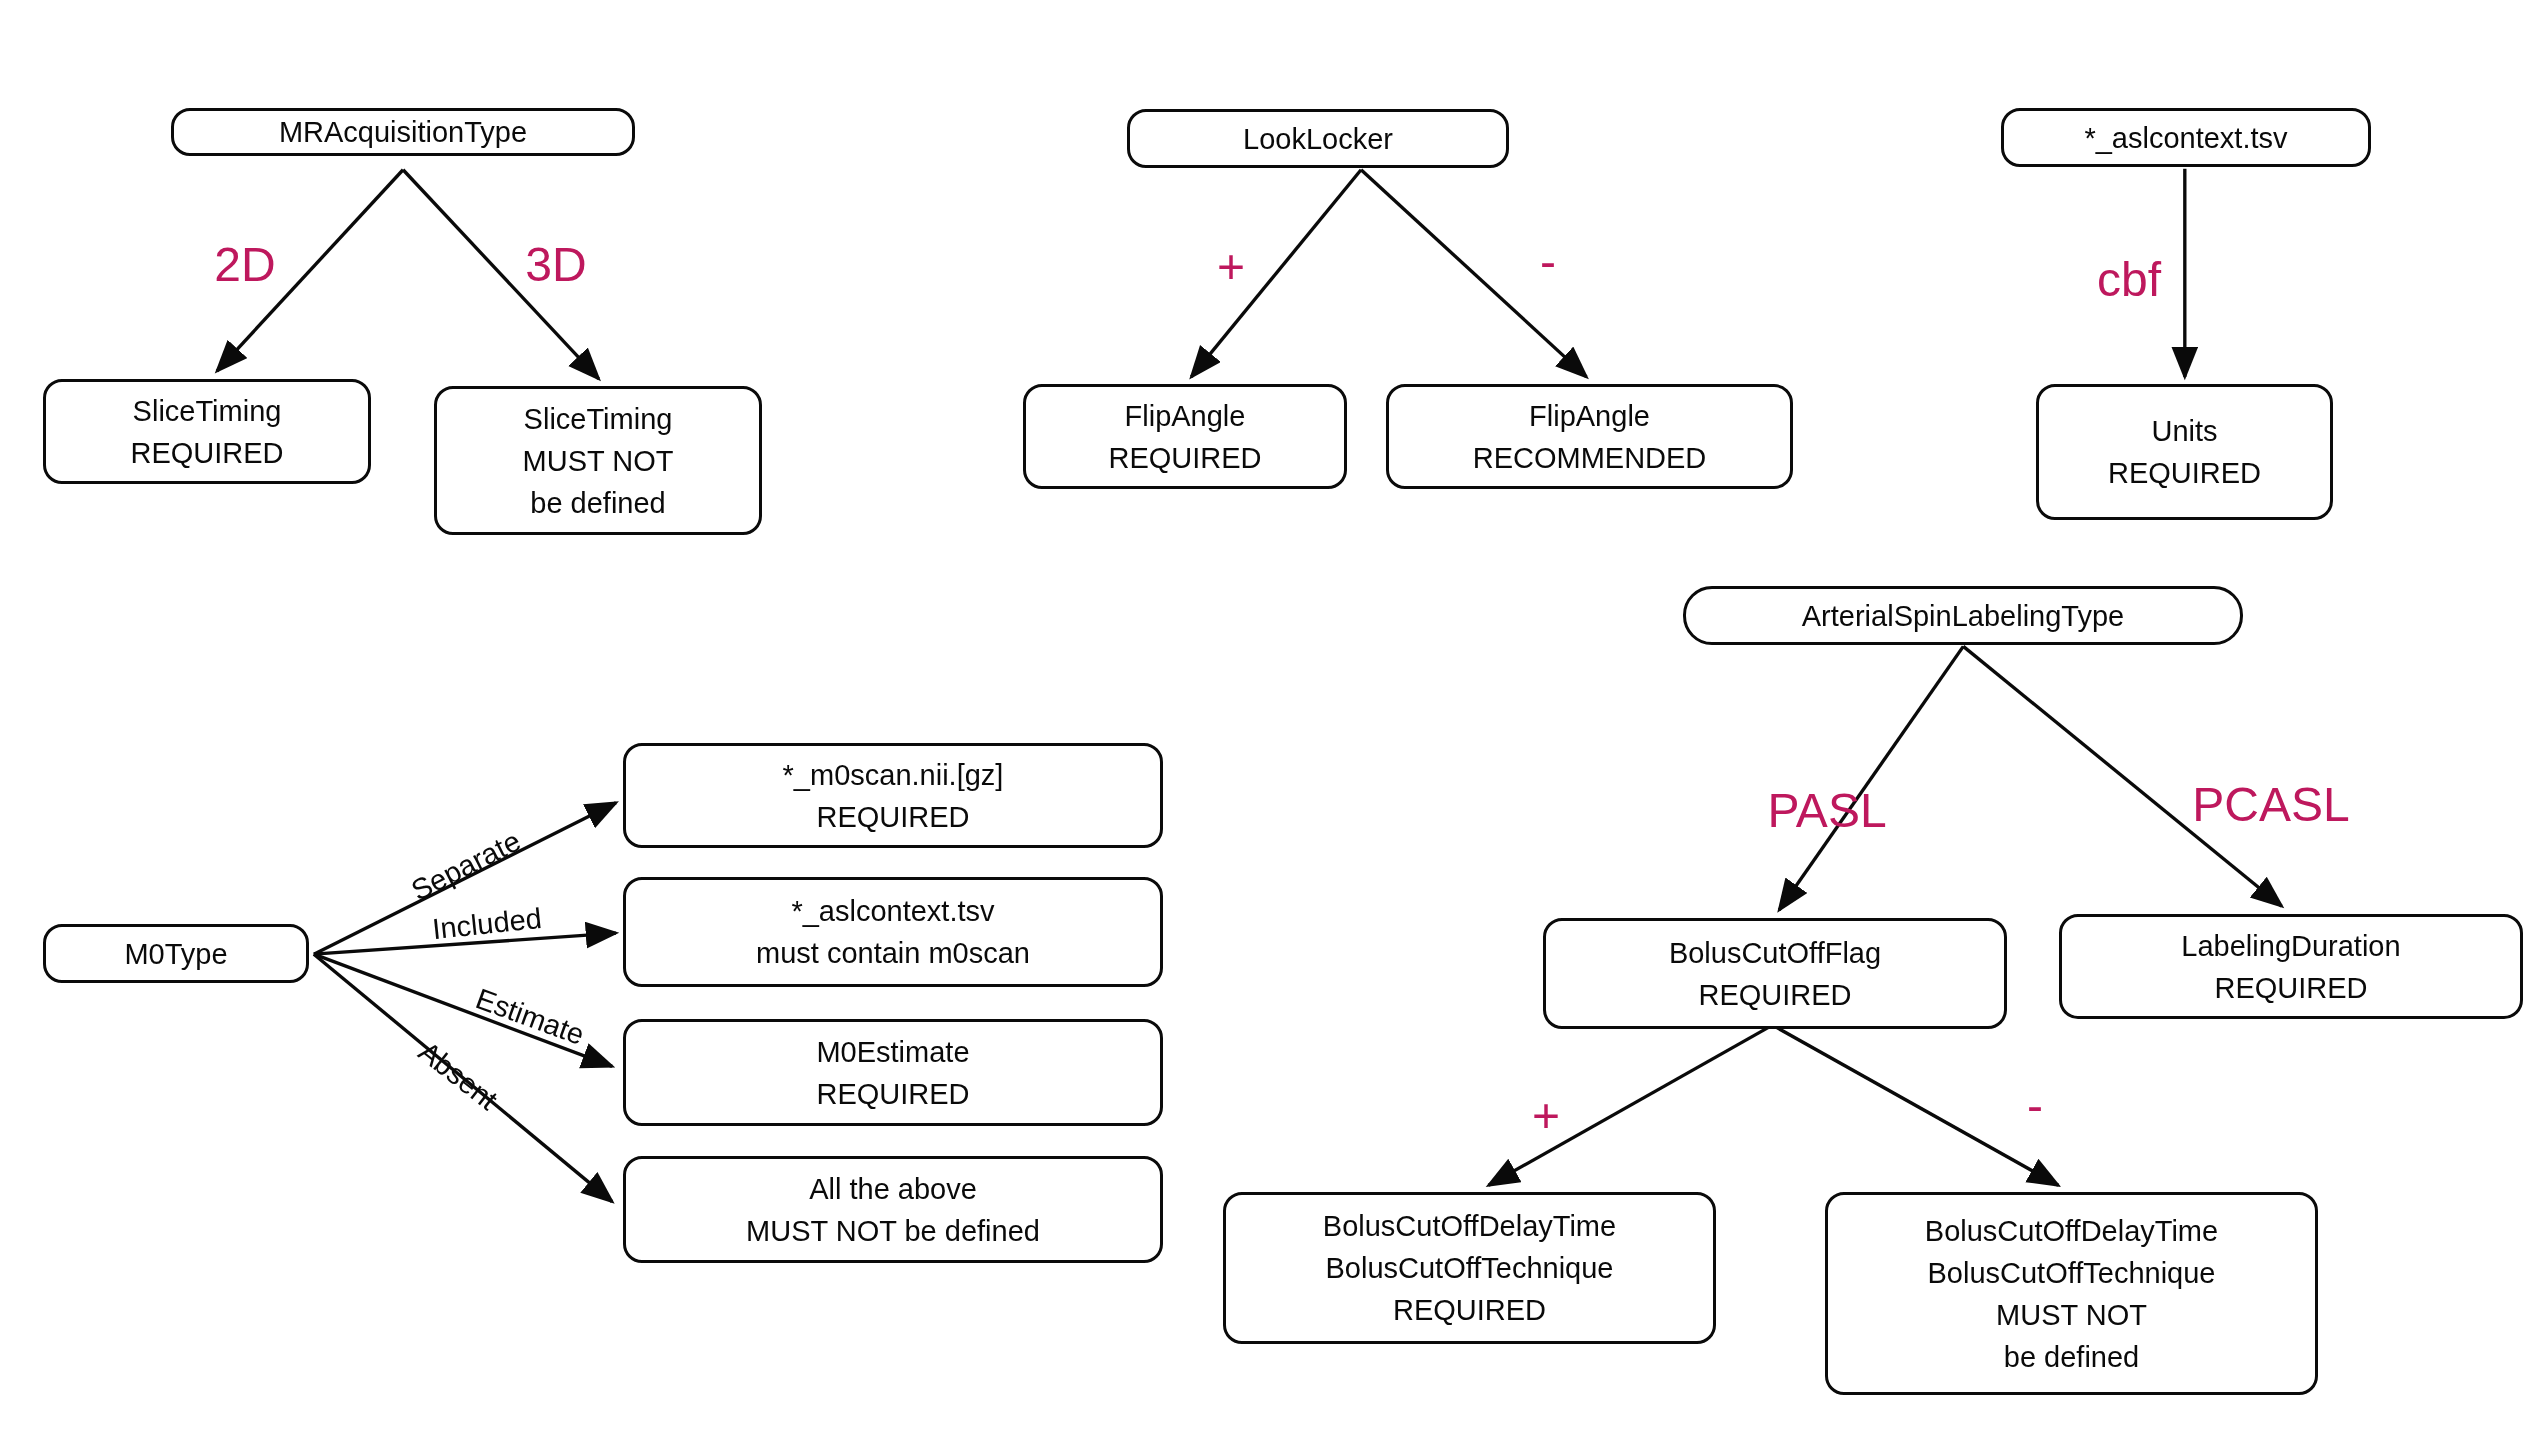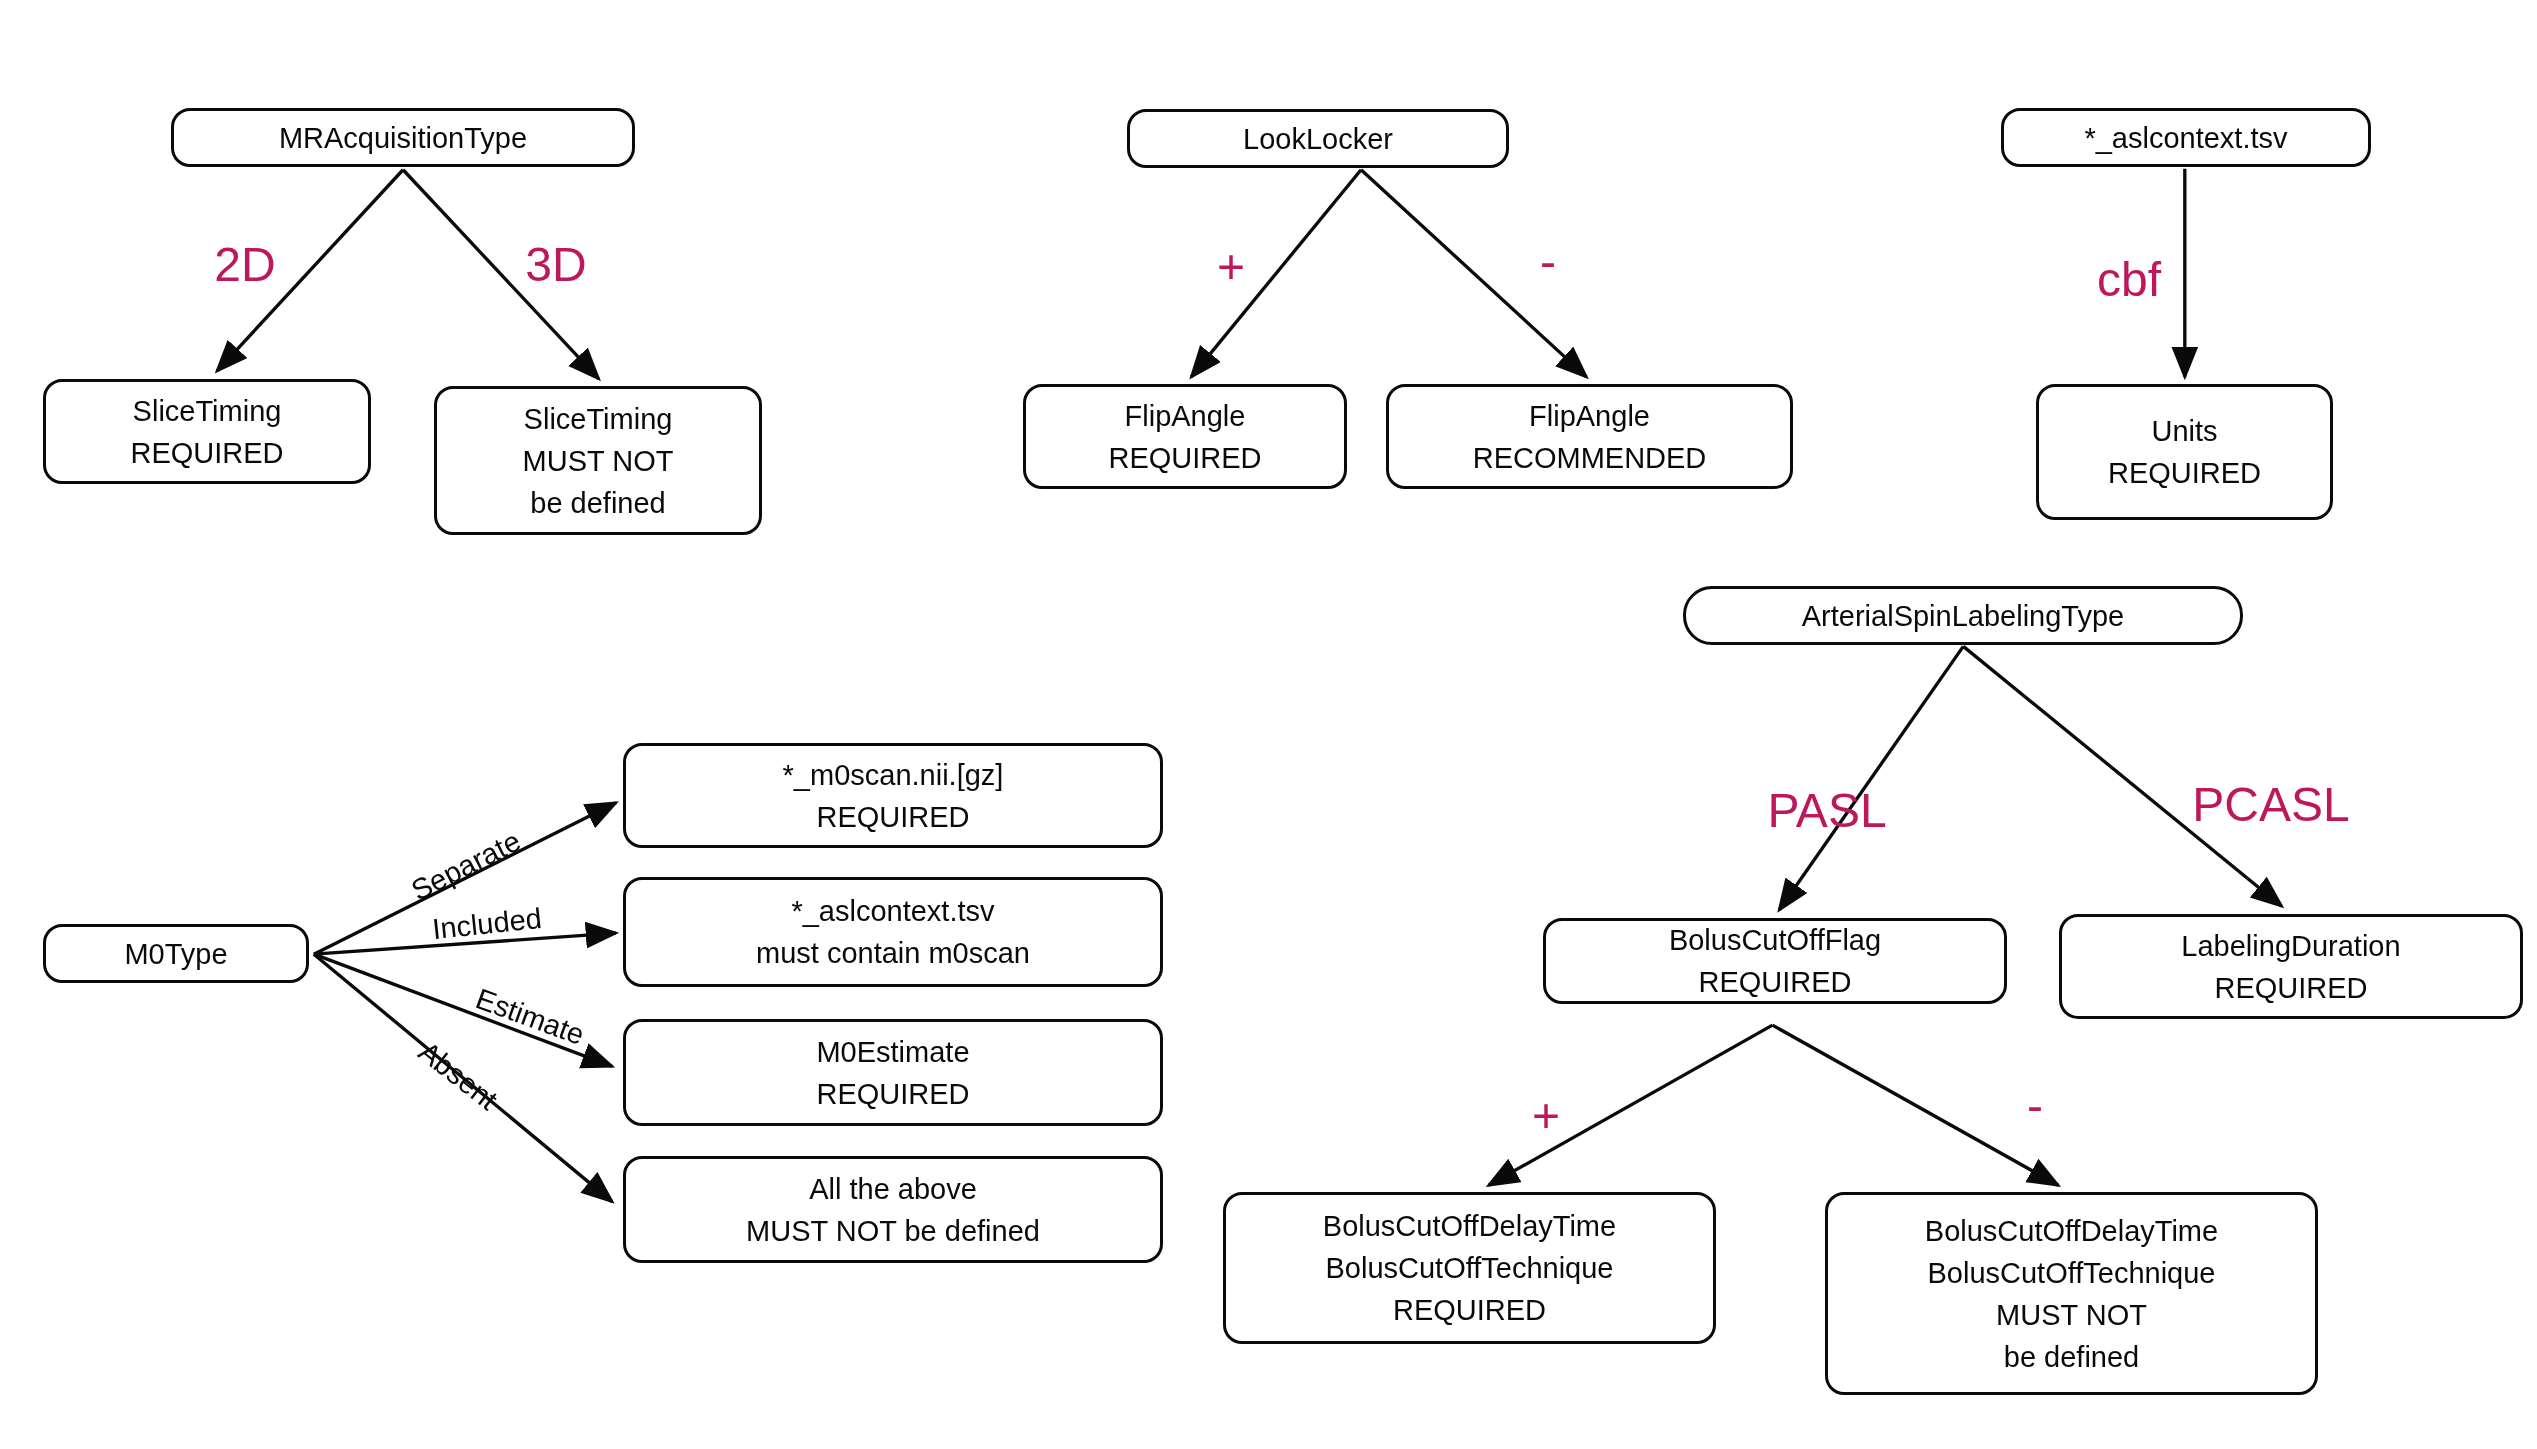--- a/index.html
+++ b/index.html
@@ -79,21 +79,21 @@
     <line x1="327" y1="995" x2="642" y2="973" marker-end="url(#ah)"></line>
     <line x1="327" y1="995" x2="638" y2="1112" marker-end="url(#ah)"></line>
     <line x1="327" y1="995" x2="638" y2="1253" marker-end="url(#ah)"></line>
 
     <line x1="2047" y1="674" x2="1855" y2="949" marker-end="url(#ah)"></line>
     <line x1="2047" y1="674" x2="2379" y2="945" marker-end="url(#ah)"></line>
     <line x1="1848" y1="1069" x2="1552" y2="1236" marker-end="url(#ah)"></line>
     <line x1="1848" y1="1069" x2="2146" y2="1236" marker-end="url(#ah)"></line>
   </svg>
 
-  <div class="node" style="left:171px; top:108px; width:464px; height:59px;">MRAcquisitionType</div>
+  <div class="node" style="left:171px; top:108px; width:464px; height:48px;">MRAcquisitionType</div>
   <div class="elabel" style="left:245px; top:264px;">2D</div>
   <div class="elabel" style="left:556px; top:264px;">3D</div>
   <div class="node" style="left:43px; top:379px; width:328px; height:105px;">SliceTiming
 REQUIRED</div>
   <div class="node" style="left:434px; top:386px; width:328px; height:149px;">SliceTiming
 MUST NOT
 be defined</div>
 
   <div class="node" style="left:1127px; top:109px; width:382px; height:59px;">LookLocker</div>
   <div class="elabel" style="left:1231px; top:266px;">+</div>
@@ -118,21 +118,21 @@
   <div class="node" style="left:623px; top:877px; width:540px; height:110px;">*_aslcontext.tsv
 must contain m0scan</div>
   <div class="node" style="left:623px; top:1019px; width:540px; height:107px;text-align:center;">M0Estimate
 REQUIRED</div>
   <div class="node" style="left:623px; top:1156px; width:540px; height:107px;">All the above
 MUST NOT be defined</div>
 
   <div class="node" style="left:1683px; top:586px; width:560px; height:59px;border-radius:29px;">ArterialSpinLabelingType</div>
   <div class="elabel" style="left:1827px; top:810px;">PASL</div>
   <div class="elabel" style="left:2271px; top:804px;">PCASL</div>
-  <div class="node" style="left:1543px; top:918px; width:464px; height:86px;">BolusCutOffFlag
+  <div class="node" style="left:1543px; top:918px; width:464px; height:111px;">BolusCutOffFlag
 REQUIRED</div>
   <div class="node" style="left:2051px; top:914px; width:464px; height:105px;margin-left:8px;">LabelingDuration
 REQUIRED</div>
   <div class="elabel" style="left:1546px; top:1115px;">+</div>
   <div class="elabel" style="left:2035px; top:1105px;">-</div>
   <div class="node" style="left:1223px; top:1192px; width:493px; height:152px;">BolusCutOffDelayTime
 BolusCutOffTechnique
 REQUIRED</div>
   <div class="node" style="left:1825px; top:1192px; width:493px; height:203px;">BolusCutOffDelayTime
 BolusCutOffTechnique

